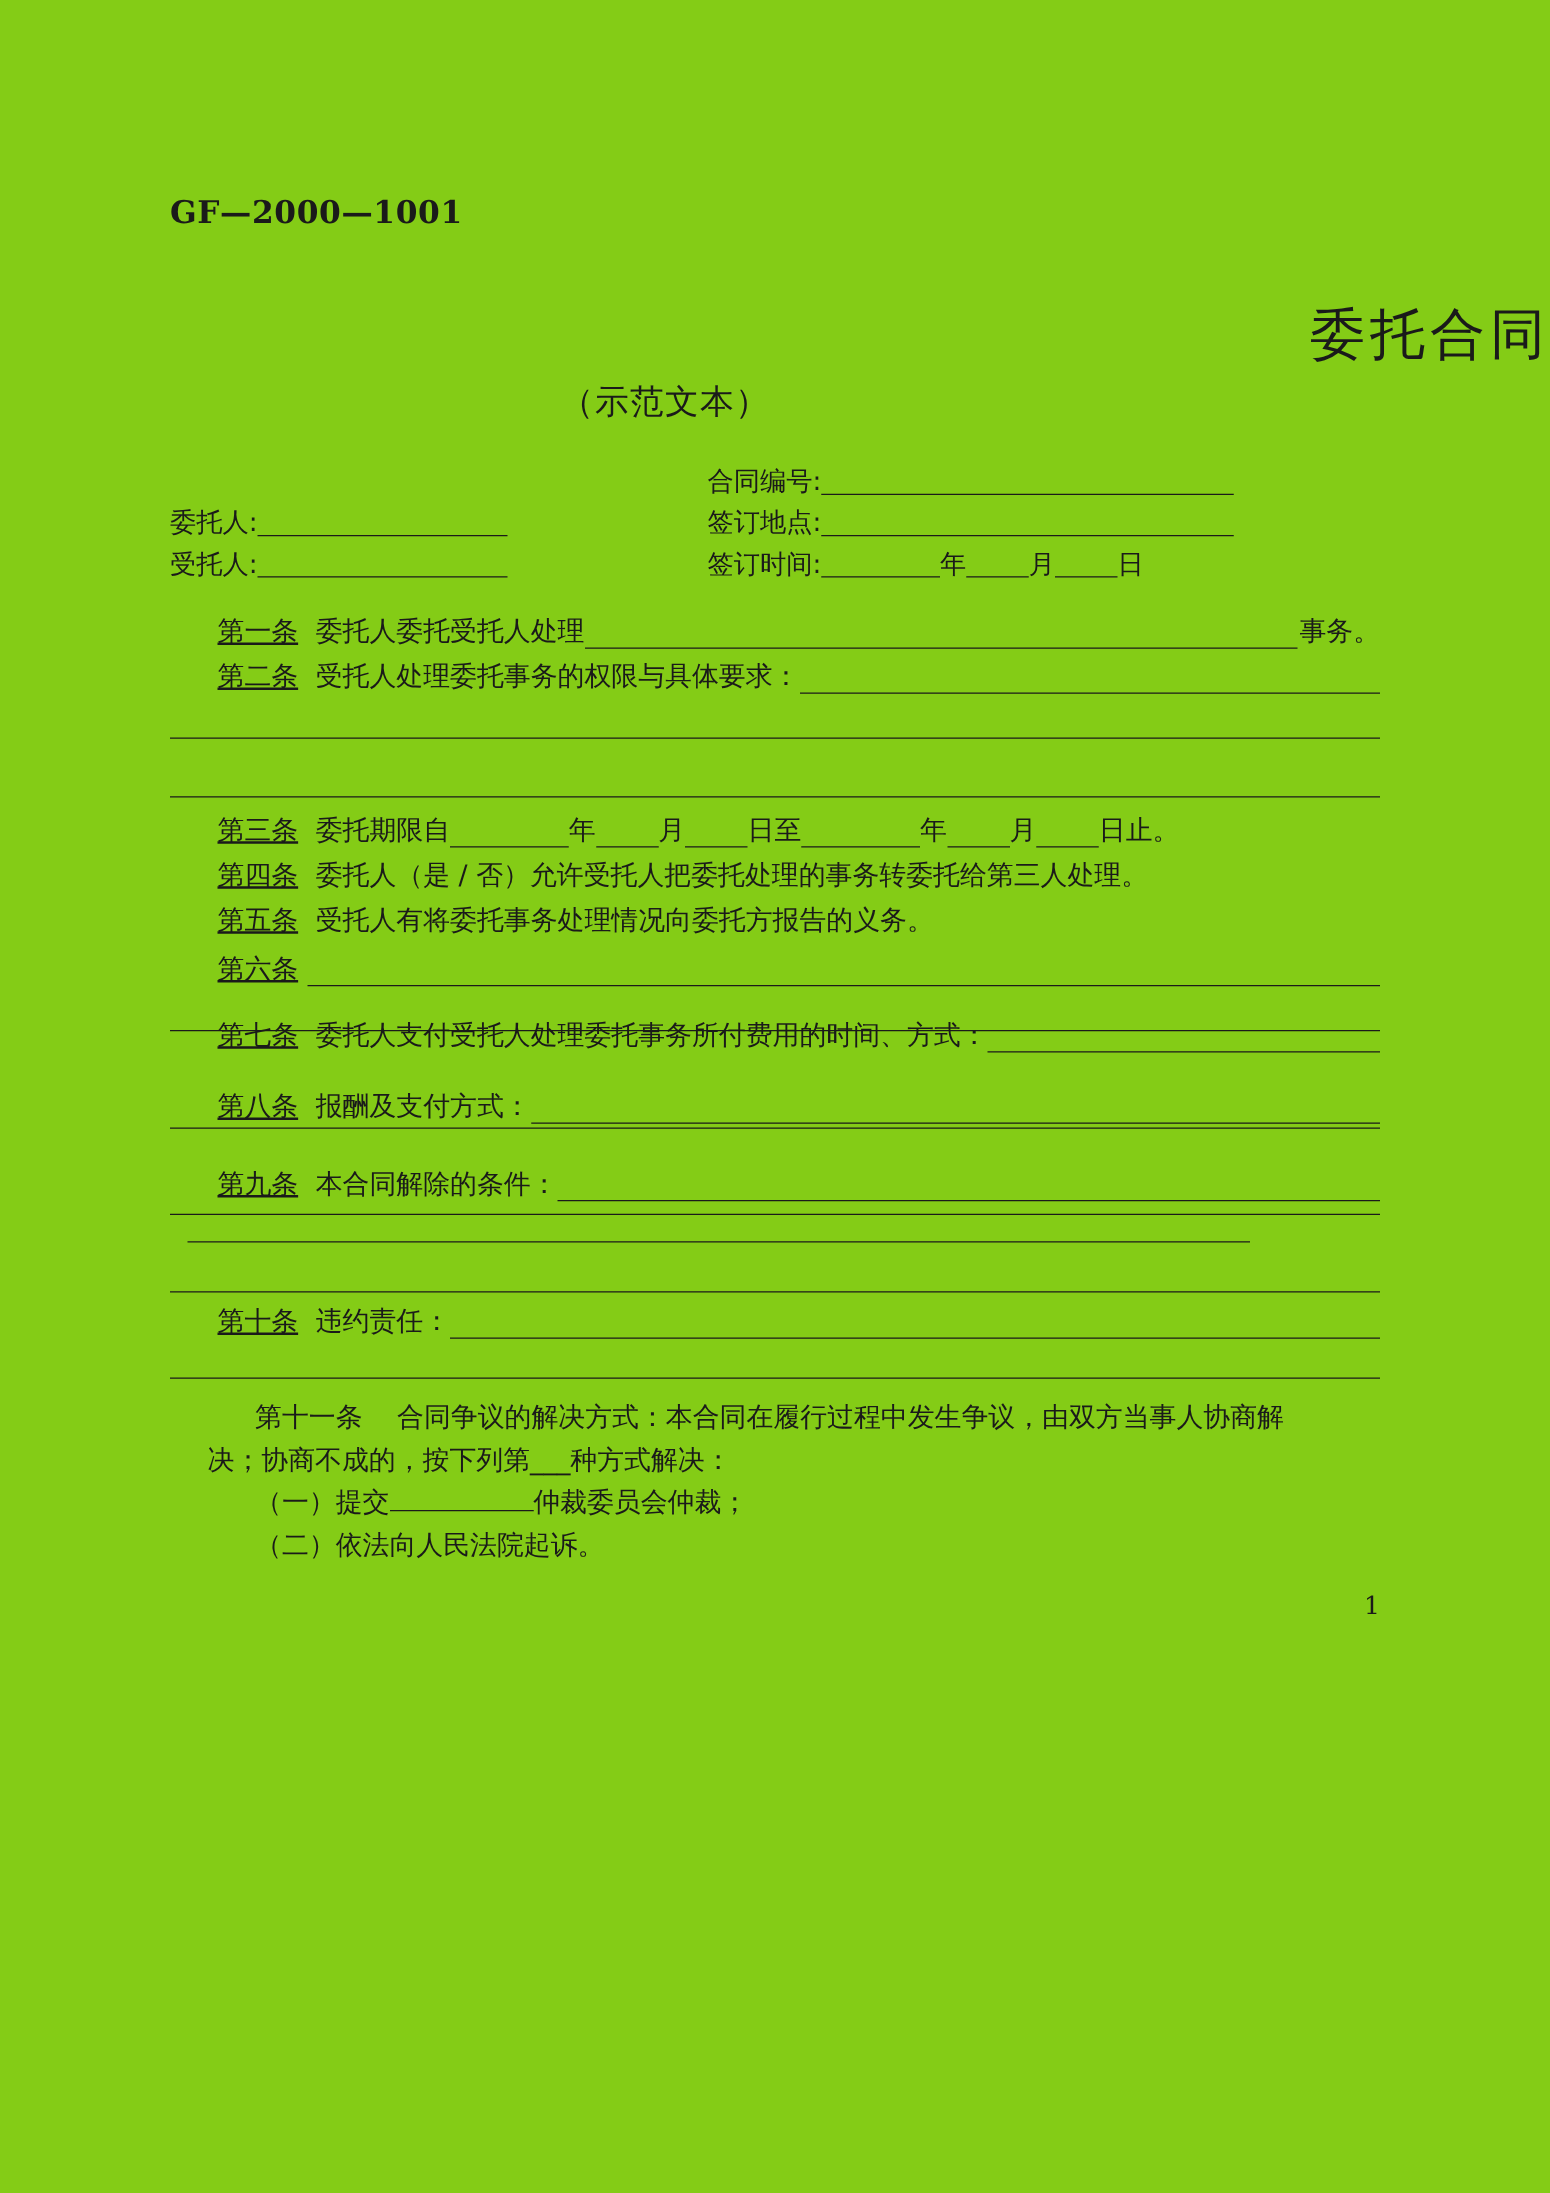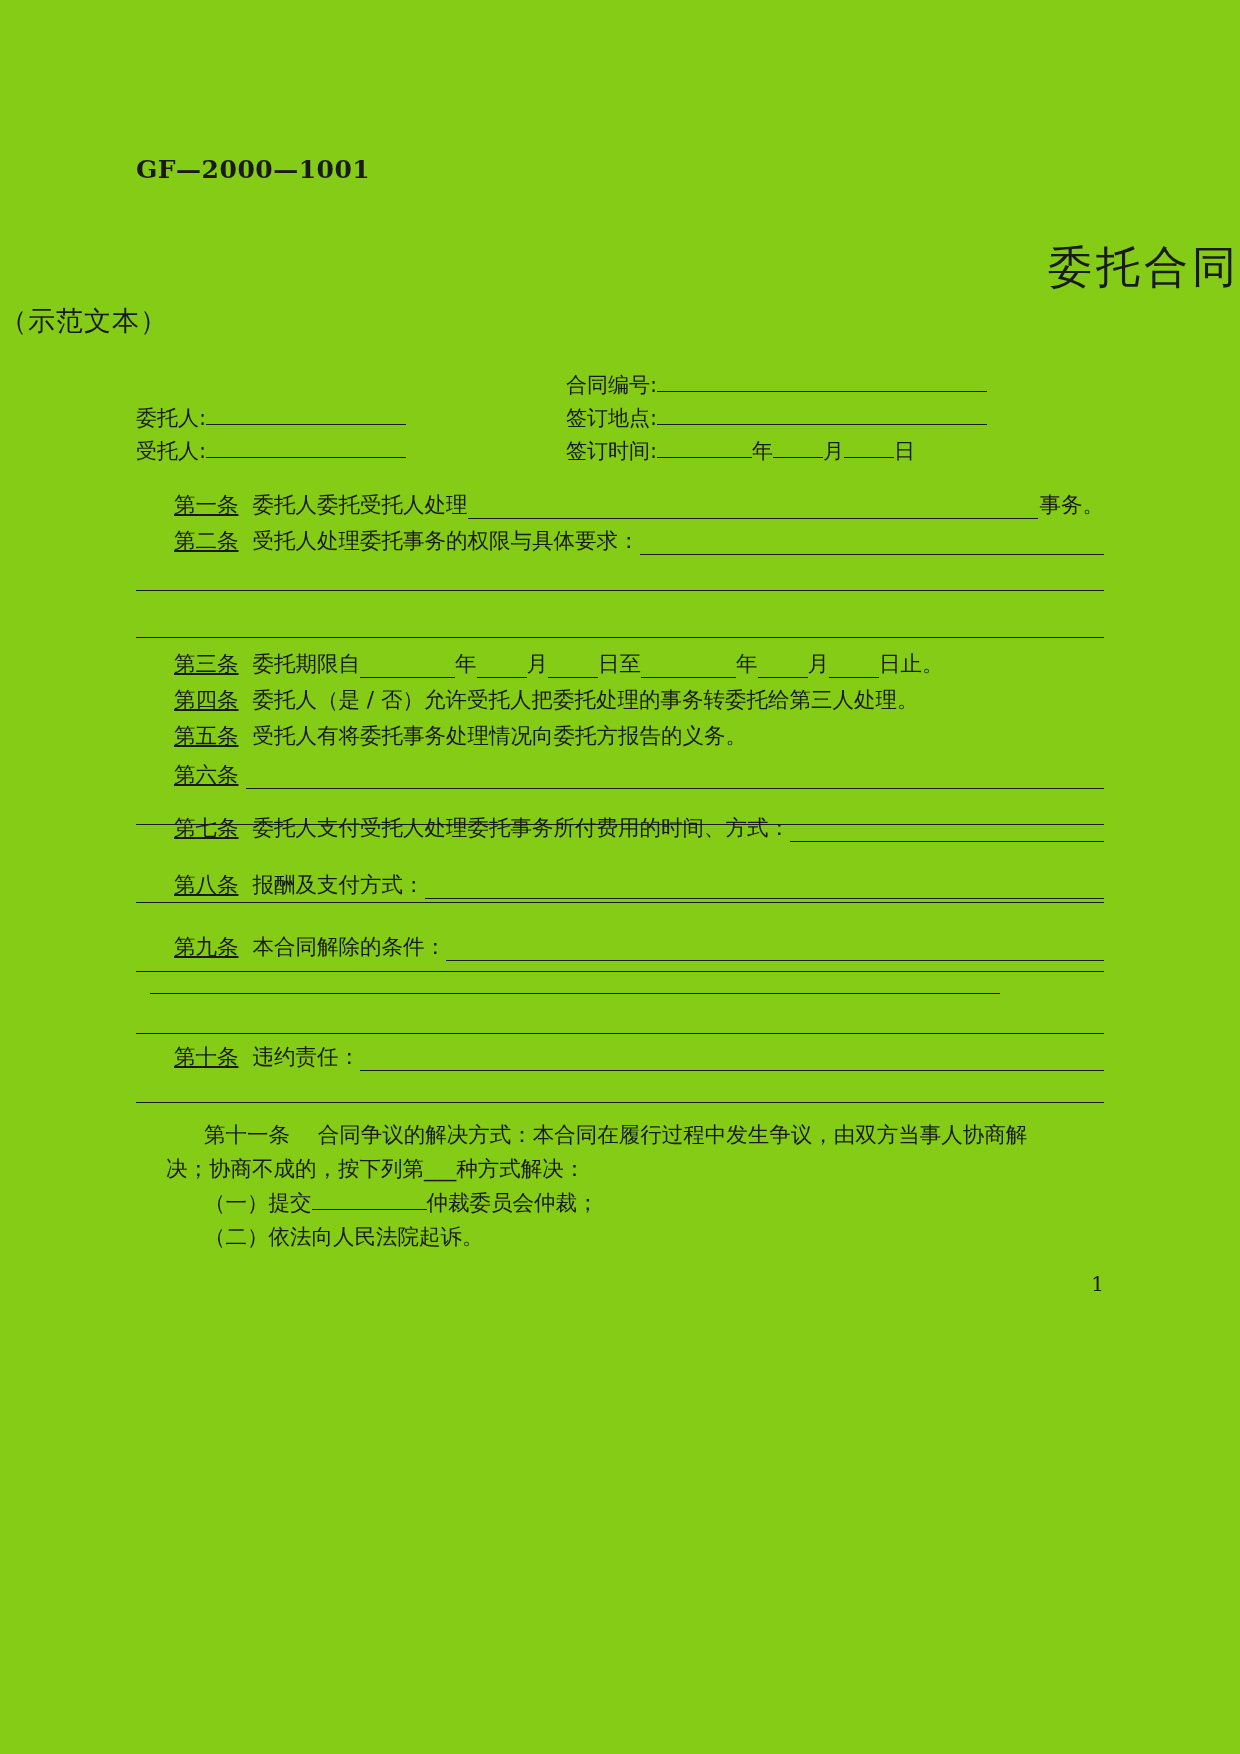--- a/index.html
+++ b/index.html
@@ -41,21 +41,21 @@
     text-align: right;
     font-size: 44px;
     font-weight: 500;
     letter-spacing: 4px;
   }
   .subtitle {
     position: absolute;
     left: 0;
     top: 303px;
     width: 1064px;
-    text-align: left;
+    text-align: center;
     font-size: 27px;
     letter-spacing: 1px;
   }
 
   
   .meta {
     position: absolute;
     left: 136px;
     top: 366px;
     width: 968px;
@@ -63,26 +63,26 @@
   }
   .meta-row {
     display: flex;
     align-items: flex-end;
     height: 33px;
     white-space: nowrap;
   }
   .meta-left {
     width: 430px;
     display: flex;
-    align-items: flex-start;
+    align-items: center;
   }
   .meta-right {
     flex: 1;
     display: flex;
-    align-items: flex-start;
+    align-items: center;
   }
   .lbl { white-space: nowrap; }
   .ul {
     border-bottom: 1.6px solid #1a1a1a;
     display: inline-block;
     height: 20px;
   }
   .ul-w200 { width: 200px; }
   .ul-w330 { width: 330px; }
   .ul-w95  { width: 95px; }

